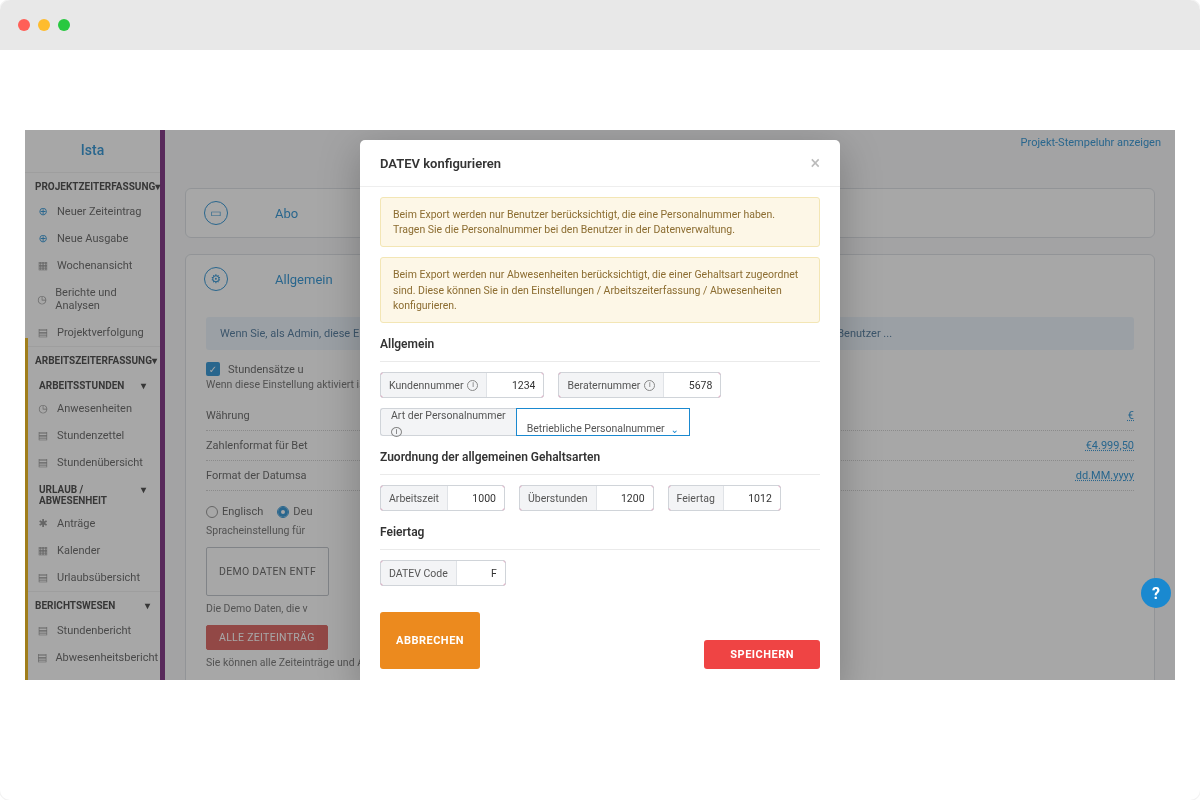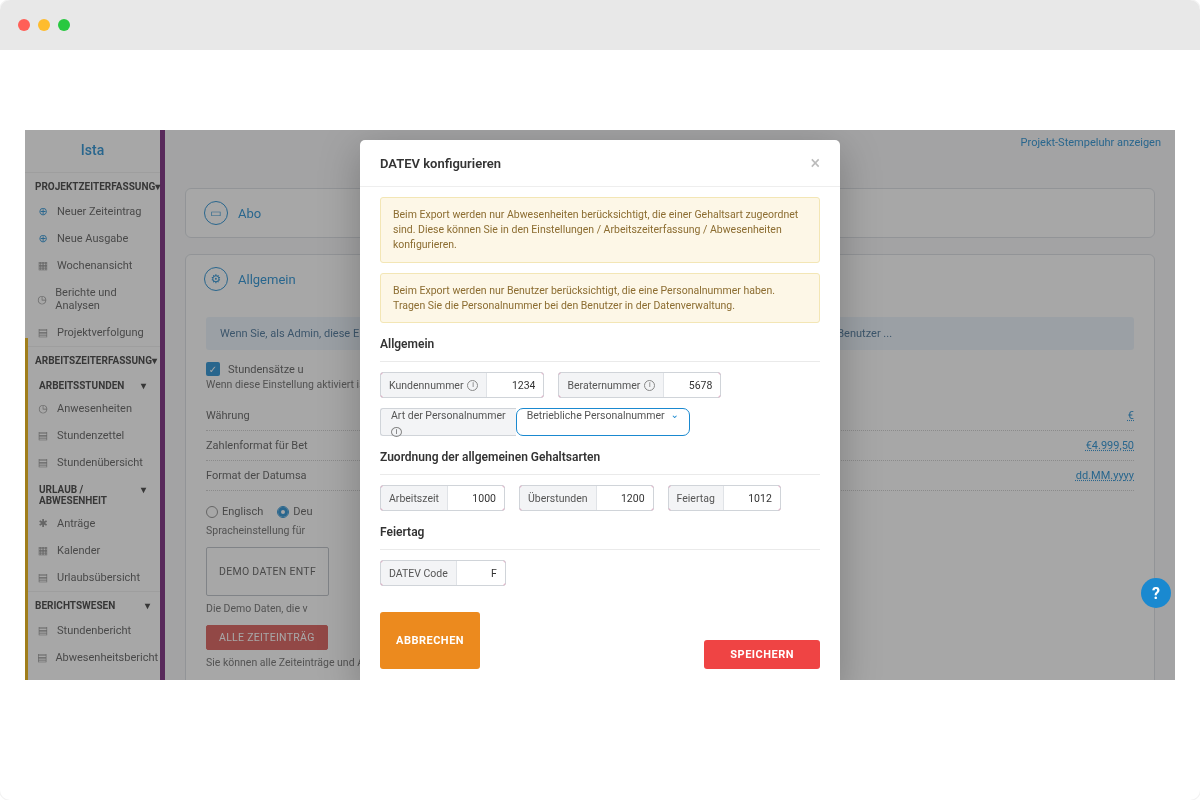--- a/index.html
+++ b/index.html
@@ -27,21 +27,21 @@
 .sb-item.muted .ic { color: #888; }
 .sb-sub-head { font-size: 10px; font-weight: 700; padding: 8px 14px 4px; display: flex; justify-content: space-between; color: #333; }
 .yellow-stripe { position: absolute; left: 0; top: 208px; bottom: 0; width: 3px; background: #f2b500; }
 
 .main { flex: 1; background: #f7f8fa; position: relative; padding: 0 20px; }
 .main-toplink { position: absolute; right: 14px; top: 6px; font-size: 11px; color: #1a89d0; }
 .card { background: #fff; border: 1px solid #d9dde2; border-radius: 6px; margin: 16px 0; }
 .card.small { padding: 0; }
 .card-head { display: flex; align-items: center; gap: 10px; padding: 12px 18px; }
 .card-head .round-ic { width: 24px; height: 24px; border: 1.5px solid #1a89d0; border-radius: 50%; display: flex; align-items: center; justify-content: center; color: #1a89d0; font-size: 12px; }
-.card-head .title { color: #1a89d0; font-size: 13px; }
+.card-head .title { color: #1a89d0; font-size: 13px; margin-left: 37px; }
 .card-body { padding: 0 20px 18px; font-size: 11px; color: #555; }
 .info-band { background: #eaf3fb; color: #3d6b93; font-size: 11px; padding: 10px 14px; border-radius: 3px; margin: 14px 0 12px; }
 .chk-row { display: flex; align-items: center; gap: 8px; margin: 10px 0 2px; }
 .chk { width: 14px; height: 14px; background: #1a89d0; border-radius: 2px; display: inline-flex; align-items: center; justify-content: center; color: #fff; font-size: 10px; }
 .kv-row { display: flex; justify-content: space-between; padding: 8px 0; border-bottom: 1px dotted #ccc; font-size: 11px; }
 .kv-row:last-child { border-bottom: none; }
 .kv-row .v { color: #1a89d0; text-decoration: underline dotted; }
 .lang-row { display: flex; align-items: center; gap: 14px; margin: 14px 0 6px; font-size: 11px; }
 .radio { width: 12px; height: 12px; border: 1.5px solid #888; border-radius: 50%; display: inline-block; margin-right: 4px; vertical-align: middle; }
 .radio.on { border-color: #1a89d0; box-shadow: inset 0 0 0 3px #1a89d0; }
@@ -61,21 +61,21 @@
 .warn-box { background: #fdf7e7; border: 1px solid #f3e6b5; color: #8c6d31; font-size: 10.5px; padding: 9px 12px; border-radius: 3px; margin-bottom: 10px; line-height: 1.45; }
 .section-title { font-size: 12px; font-weight: 600; color: #333; margin: 14px 0 10px; }
 hr.sec { border: none; border-top: 1px solid #eaeaea; margin: 10px 0 0; }
 .row { display: flex; gap: 14px; margin-bottom: 10px; }
 .field-combo { display: flex; border: 1px solid #d0d4d9; border-radius: 3px; overflow: hidden; height: 26px; background: #be185d; }
 .field-combo .lbl { background: #f3f4f6; border-right: 1px solid #e0e3e7; color: #555; font-size: 10.5px; display: flex; align-items: center; padding: 0 8px; gap: 4px; white-space: nowrap; }
 .field-combo .lbl .info-ic { width: 11px; height: 11px; border: 1px solid #888; border-radius: 50%; display: inline-flex; align-items: center; justify-content: center; font-size: 7px; color: #666; }
 .field-combo input { border: none; outline: none; width: 56px; text-align: right; padding: 0 8px; font-size: 10.5px; color: #333; }
 .select-combo { display: flex; align-items: stretch; height: 28px; }
 .select-combo .lbl-box { border: 1px solid #d0d4d9; border-right: none; background: #f3f4f6; border-radius: 3px 0 0 3px; display: flex; align-items: flex-start; padding: 0 10px; font-size: 10.5px; gap: 5px; flex-direction: column; }
-.select-combo .sel { border: 1.5px solid #1a89d0; border-radius: 7px; flex: 1; display: flex; align-items: flex-start; justify-content: space-between; padding: 0 10px; font-size: 10.5px; color: #555; cursor: pointer; }
+.select-combo .sel { border: 1.5px solid #1a89d0; border-radius: 0; flex: 1; display: flex; align-items: flex-end; justify-content: space-between; padding: 0 10px; font-size: 10.5px; color: #555; cursor: pointer; }
 .select-combo .sel .chev { color: #1a89d0; font-size: 10px; }
 .modal-foot { padding: 0 20px 18px; display: flex; justify-content: space-between; }
 .btn-abort { background: #ec8a1e; color: #fff; border: none; padding: 8px 16px; font-size: 11px; font-weight: 700; letter-spacing: 0.5px; border-radius: 3px; cursor: pointer; }
 .btn-save { background: #ef4444; color: #fff; border: none; padding: 8px 26px; font-size: 11px; font-weight: 700; letter-spacing: 0.5px; border-radius: 3px; cursor: pointer; margin-top: 28px; }
 
 .help-fab { position: absolute; right: 4px; bottom: 72px; width: 30px; height: 30px; border-radius: 50%; background: #1a89d0; color: #fff; display: flex; align-items: center; justify-content: center; font-size: 16px; font-weight: 700; cursor: pointer; }
 </style>
 </head>
 <body>
 
@@ -227,24 +227,24 @@
     </div>
 
     <div class="dim"></div>
 
     <div class="modal">
       <div class="modal-head">
         <h3>DATEV konfigurieren</h3>
         <span class="modal-close">×</span>
       </div>
       <div class="modal-body">
+        <div class="warn-box">Beim Export werden nur Benutzer berücksichtigt, die eine Personalnummer haben.
+Tragen Sie die Personalnummer bei den Benutzer in der Datenverwaltung.</div>
         <div class="warn-box">Beim Export werden nur Abwesenheiten berücksichtigt, die einer Gehaltsart zugeordnet sind.
 Diese können Sie in den Einstellungen / Arbeitszeiterfassung / Abwesenheiten konfigurieren.</div>
-        <div class="warn-box">Beim Export werden nur Benutzer berücksichtigt, die eine Personalnummer haben.
-Tragen Sie die Personalnummer bei den Benutzer in der Datenverwaltung.</div>
 
         <div class="section-title">Allgemein</div>
         <hr class="sec">
         <div style="height:10px"></div>
 
         <div class="row">
           <div class="field-combo">
             <span class="lbl">
                 <span>Kundennummer</span>
                 <span class="info-ic">i</span>

